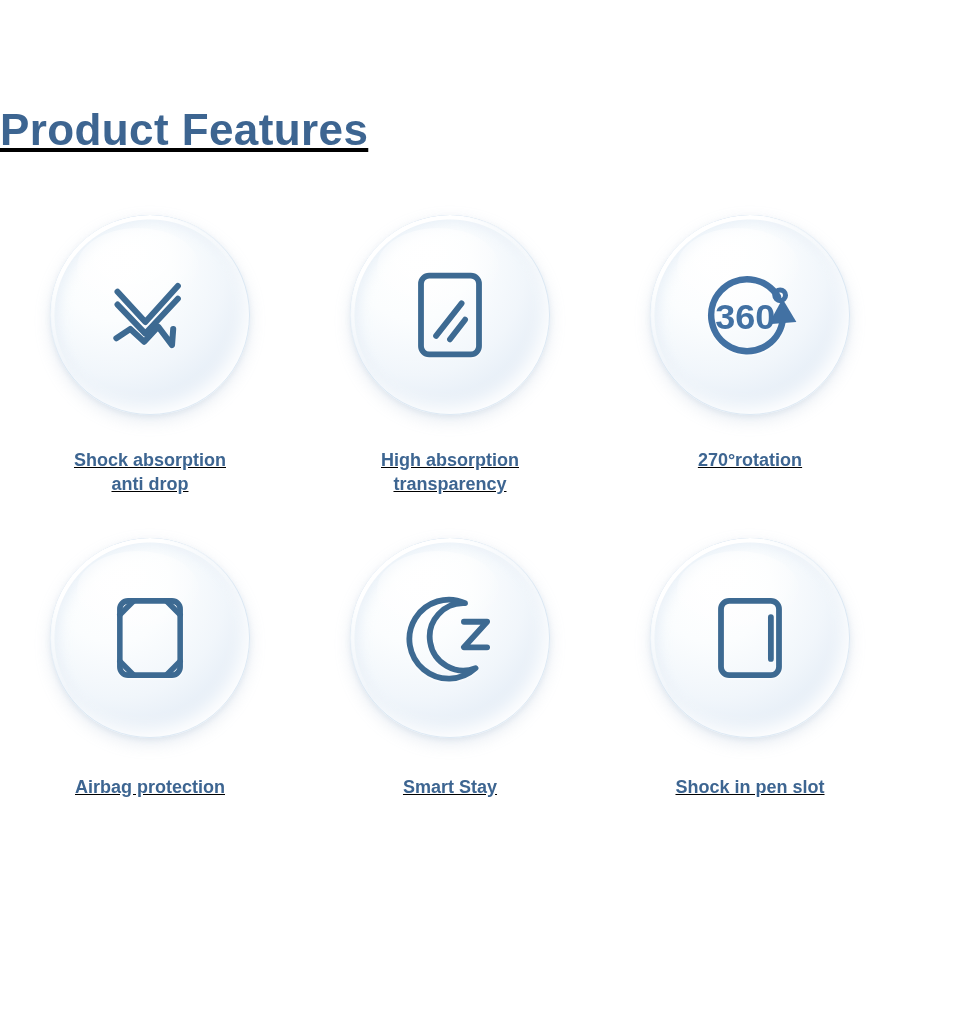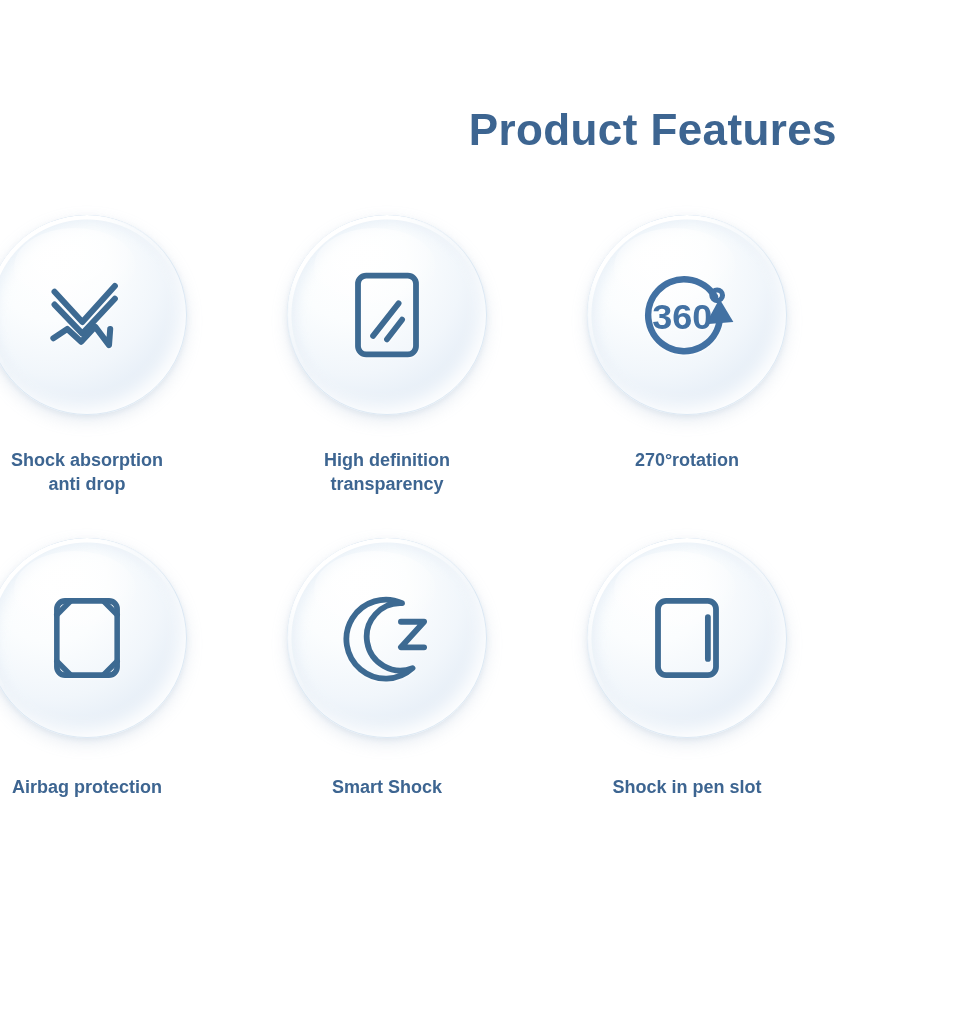--- a/index.html
+++ b/index.html
@@ -6,22 +6,23 @@
   body{
     width:960px;height:1016px;
     background:#ffffff;
     font-family:"Liberation Sans", sans-serif;
     overflow:hidden;
     position:relative;
   }
   .page{
     width:837px;height:1016px;
     display:flex;flex-direction:column;
-    align-items:flex-end;
+    align-items:flex-start;
     box-sizing:border-box;
+    text-decoration:underline;
   }
   .page-title{
     margin-top:108px;
     font-size:44px;
     font-weight:bold;
     color:#3d6591;
     letter-spacing:0.4px;
     line-height:1;
     text-align:center;
   }
@@ -142,21 +143,21 @@
         <div class="orb-rim"></div>
         <div class="orb-gloss"></div>
         <svg class="orb-icon" viewBox="0 0 100 100">
           <g fill="none" stroke="#3d6a92" stroke-width="5" stroke-linecap="round" stroke-linejoin="round">
             <rect x="25" y="16" width="50" height="68" rx="7" ry="7"></rect>
             <line x1="38" y1="68" x2="60" y2="40"></line>
             <line x1="50" y1="71" x2="63" y2="54"></line>
           </g>
         </svg>
       </div>
-      <div class="feature-label">High definition
+      <div class="feature-label">High absorption
 transparency</div>
     </div>
 
     <div class="feature-cell">
       <div class="orb-wrap">
         <div class="orb"></div>
         <div class="orb-rim"></div>
         <div class="orb-gloss"></div>
         <svg class="orb-icon" viewBox="0 0 100 100">
           <g fill="none" stroke="#4271a3" stroke-width="5.6" stroke-linecap="round" stroke-linejoin="round">
@@ -193,21 +194,21 @@
         <div class="orb"></div>
         <div class="orb-rim"></div>
         <div class="orb-gloss"></div>
         <svg class="orb-icon" viewBox="0 0 100 100">
           <g fill="none" stroke="#3d6a92" stroke-width="5" stroke-linecap="round" stroke-linejoin="round">
             <path d="M63,20 A34,34 0 1 0 72,76 A29,29 0 1 1 63,20 Z"></path>
             <polyline points="62,36 82,36 62,58 82,58"></polyline>
           </g>
         </svg>
       </div>
-      <div class="feature-label">Smart Shock</div>
+      <div class="feature-label">Smart Stay</div>
     </div>
 
     <div class="feature-cell row2">
       <div class="orb-wrap">
         <div class="orb"></div>
         <div class="orb-rim"></div>
         <div class="orb-gloss"></div>
         <svg class="orb-icon" viewBox="0 0 100 100">
           <g fill="none" stroke="#3d6a92" stroke-width="5" stroke-linecap="round" stroke-linejoin="round">
             <rect x="25" y="18" width="50" height="64" rx="7" ry="7"></rect>

